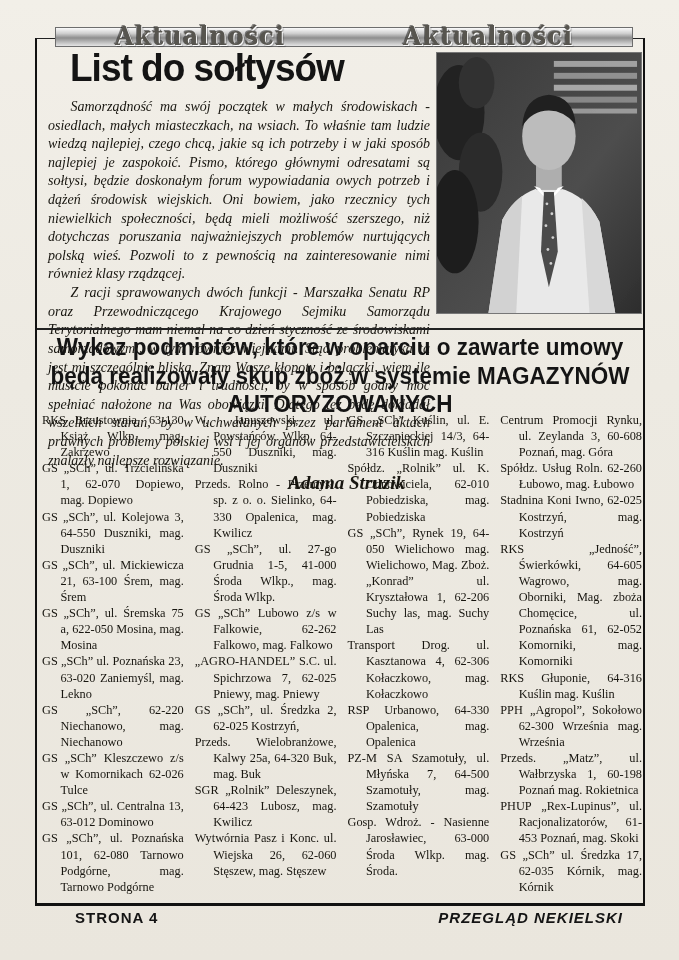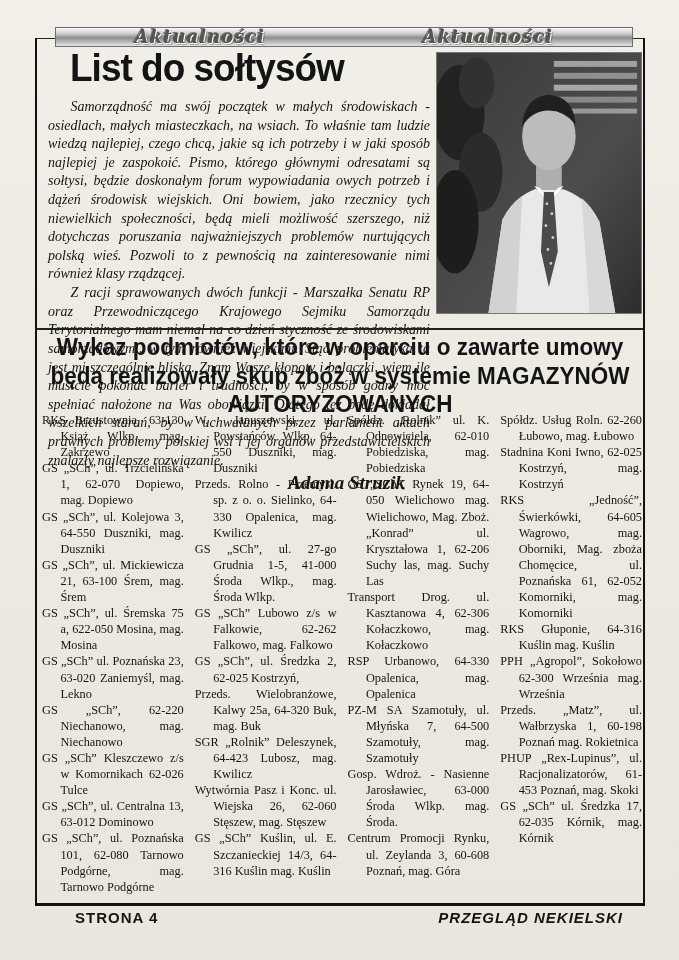--- a/index.html
+++ b/index.html
@@ -24,22 +24,22 @@
   }
   
   .banner {
     position: absolute; left: 55px; top: 27px; width: 578px; height: 20px;
     background: linear-gradient(180deg,#fafafa 0%, #cfcfcf 30%, #8d8d8d 55%, #b5b5b5 75%, #e4e4e4 100%);
     border: 1px solid #6d6d6d;
     display: flex; justify-content: space-around; align-items: center;
   }
   .banner-word {
     font-family: "DejaVu Serif", serif;
-    font-style: italic; font-weight: 700;
-    font-size: 18px; line-height: 18px;
+    font-weight: 700;
+    font-size: 24px; line-height: 18px;
     color: #57554f;
     letter-spacing: 1px;
     text-shadow: 1px 1px 0 rgba(255,255,255,.95), -1px -1px 0 rgba(0,0,0,.45), 2px 2px 1px rgba(0,0,0,.25);
     transform: scaleY(1.05);
   }
   
   .article {
     position: absolute; left: 44px; top: 48px; width: 598px; height: 278px;
     display: flex;
   }
@@ -193,20 +193,21 @@
       <p class="entry"><b>GS „SCh”</b><span>, ul. Śremska 75 a, 622-050 Mosina, mag. Mosina</span></p>
       <p class="entry"><b>GS „SCh”</b><span> ul. Poznańska 23, 63-020 Zaniemyśl, mag. Lekno</span></p>
       <p class="entry"><b>GS „SCh”</b><span>, 62-220 Niechanowo, mag. Niechanowo</span></p>
       <p class="entry"><b>GS „SCh”</b><span> Kleszczewo z/s w Komornikach 62-026 Tulce</span></p>
       <p class="entry"><b>GS „SCh”</b><span>, ul. Centralna 13, 63-012 Dominowo</span></p>
       <p class="entry"><b>GS „SCh”</b><span>, ul. Poznańska 101, 62-080 Tarnowo Podgórne, mag. Tarnowo Podgórne</span></p>
       <p class="entry"><b>W. Januszewski</b><span>, ul. Powstańców Wlkp. 64-550 Duszniki, mag. Duszniki</span></p>
       <p class="entry"><b>Przeds. Rolno - Przemysł. sp. z o. o.</b><span> Sielinko, 64-330 Opalenica, mag. Kwilicz</span></p>
       <p class="entry"><b>GS „SCh”</b><span>, ul. 27-go Grudnia 1-5, 41-000 Środa Wlkp., mag. Środa Wlkp.</span></p>
       <p class="entry"><b>GS „SCh”</b><span> Lubowo z/s w Falkowie, 62-262 Falkowo, mag. Falkowo</span></p>
+      <p class="entry"><b>„AGRO-HANDEL” S.C.</b><span> ul. Spichrzowa 7, 62-025 Pniewy, mag. Pniewy</span></p>
       <p class="entry"><b>GS „SCh”</b><span>, ul. Średzka 2, 62-025 Kostrzyń,</span></p>
       <p class="entry"><b>Przeds. Wielobranżowe</b><span>, Kalwy 25a, 64-320 Buk, mag. Buk</span></p>
       <p class="entry"><b>SGR „Rolnik”</b><span> Deleszynek, 64-423 Lubosz, mag. Kwilicz</span></p>
       <p class="entry"><b>Wytwórnia Pasz i Konc.</b><span> ul. Wiejska 26, 62-060 Stęszew, mag. Stęszew</span></p>
       <p class="entry"><b>GS „SCh”</b><span> Kuślin, ul. E. Szczanieckiej 14/3, 64-316 Kuślin mag. Kuślin</span></p>
       <p class="entry"><b>Spółdz. „Rolnik”</b><span> ul. K. Odnowiciela, 62-010 Pobiedziska, mag. Pobiedziska</span></p>
       <p class="entry"><b>GS „SCh”</b><span>, Rynek 19, 64-050 Wielichowo mag. Wielichowo, Mag. Zboż. „Konrad” ul. Kryształowa 1, 62-206 Suchy las, mag. Suchy Las</span></p>
       <p class="entry"><b>Transport Drog.</b><span> ul. Kasztanowa 4, 62-306 Kołaczkowo, mag. Kołaczkowo</span></p>
       <p class="entry"><b>RSP Urbanowo</b><span>, 64-330 Opalenica, mag. Opalenica</span></p>
       <p class="entry"><b>PZ-M SA</b><span> Szamotuły, ul. Młyńska 7, 64-500 Szamotuły, mag. Szamotuły</span></p>

